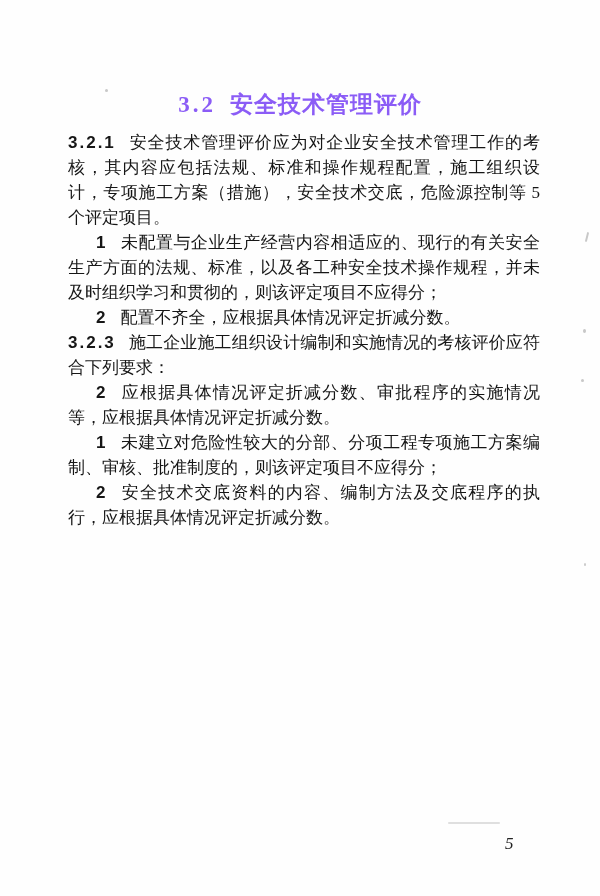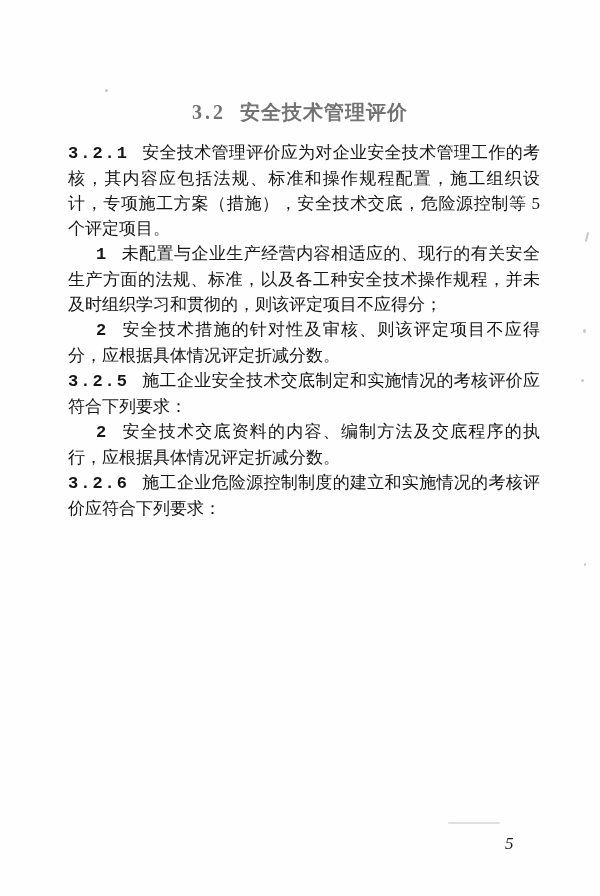--- a/index.html
+++ b/index.html
@@ -10,29 +10,29 @@
   .page {
     position: relative;
     width: 600px;
     height: 896px;
     background: #fefefe;
     overflow: hidden;
     font-family: "Liberation Serif", "DejaVu Serif", serif;
     color: #161616;
   }
   .heading {
-    margin: 16px;
+    margin: 8px;
     padding-top: 84px;
     text-align: center;
     font-family: "Liberation Sans", "DejaVu Sans", sans-serif;
     font-weight: bold;
-    font-size: 20px;
+    font-size: 23px;
     line-height: 24px;
     letter-spacing: 1px;
-    color: #737373;
+    color: #8b5cf6;
   }
   .heading .h-num {
     letter-spacing: 3px;
     margin-right: 14px;
     font-family: "Liberation Serif", "DejaVu Serif", serif;
   }
   .content {
     margin: 13px 0 0 68px;
     width: 472px;
     font-size: 17px;
@@ -42,21 +42,21 @@
   .content p {
     margin: 0;
   }
   .content p.item {
     text-indent: 28px;
   }
   .num {
     font-weight: bold;
     letter-spacing: 2px;
     padding-right: 13px;
-    font-family: Liberation Mono, monospace;
+    font-family: Liberation Sans, sans-serif;
   }
   .page-number {
     position: absolute;
     top: 834px;
     left: 505px;
     font-size: 17px;
     font-style: italic;
     color: #222;
   }
   
@@ -78,24 +78,25 @@
 
 <div class="page">
 
   <h2 class="heading">
     <span class="h-num">3.2</span><span>安全技术管理评价</span>
   </h2>
 
   <div class="content" id="blocks">
       <p class="clause"><span class="num">3.2.1</span><span>安全技术管理评价应为对企业安全技术管理工作的考核，其内容应包括法规、标准和操作规程配置，施工组织设计，专项施工方案（措施），安全技术交底，危险源控制等 5 个评定项目。</span></p>
       <p class="item"><span class="num">1</span><span>未配置与企业生产经营内容相适应的、现行的有关安全生产方面的法规、标准，以及各工种安全技术操作规程，并未及时组织学习和贯彻的，则该评定项目不应得分；</span></p>
-      <p class="item"><span class="num">2</span><span>安全技术措施的针对性及审核、则该评定项目不应得分，应根据具体情况评定折减分数。</span></p>
-      <p class="clause"><span class="num">3.2.5</span><span>施工企业安全技术交底制定和实施情况的考核评价应符合下列要求：</span></p>
+      <p class="item"><span class="num">2</span><span>配置不齐全，应根据具体情况评定折减分数。</span></p>
+      <p class="clause"><span class="num">3.2.3</span><span>施工企业施工组织设计编制和实施情况的考核评价应符合下列要求：</span></p>
+      <p class="item"><span class="num">2</span><span>应根据具体情况评定折减分数、审批程序的实施情况等，应根据具体情况评定折减分数。</span></p>
+      <p class="item"><span class="num">1</span><span>未建立对危险性较大的分部、分项工程专项施工方案编制、审核、批准制度的，则该评定项目不应得分；</span></p>
       <p class="item"><span class="num">2</span><span>安全技术交底资料的内容、编制方法及交底程序的执行，应根据具体情况评定折减分数。</span></p>
-      <p class="clause"><span class="num">3.2.6</span><span>施工企业危险源控制制度的建立和实施情况的考核评价应符合下列要求：</span></p>
     </div>
 
   <div class="page-number">5</div>
 
   <div class="artifact a1"></div>
   <div class="artifact a2"></div>
   <div class="artifact a3"></div>
   <div class="artifact a4"></div>
   <div class="artifact a5"></div>
   <div class="artifact a6"></div>

